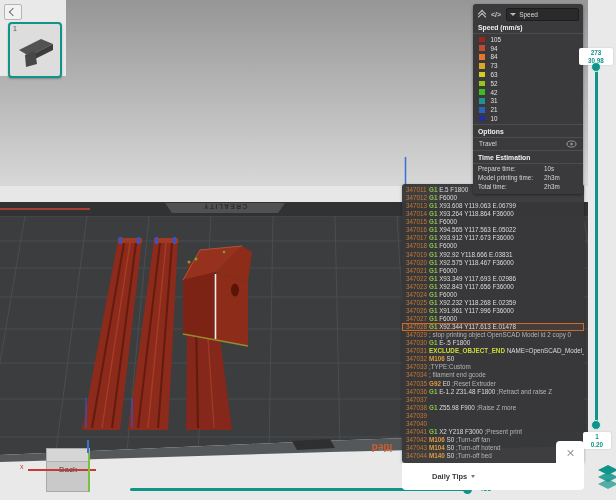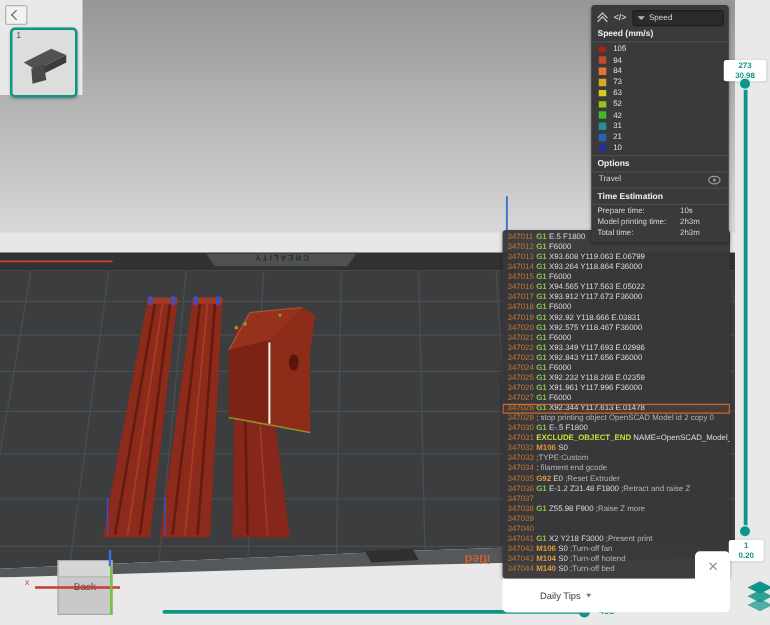--- a/index.html
+++ b/index.html
@@ -54,21 +54,21 @@
   .tok-g{color:#8bc34a;font-weight:bold;}
   .tok-m{color:#e09a3c;font-weight:bold;}
   .tok-p{color:#dcdcdc;}
   .tok-c{color:#b5b5b5;}
   .tok-y{color:#cddc39;font-weight:bold;}
 
   
   #tips-close-box{left:556px;top:441px;width:28px;height:23px;background:#fff;border-radius:4px 4px 0 0;z-index:6;}
   #tips-bar{left:402px;top:463px;width:182px;height:27px;background:#fff;border-radius:0 0 4px 4px;z-index:6;
     display:flex;align-items:center;}
-  #tips-bar .t{font-size:7.5px;font-weight:normal;color:#3a3a3a;margin-left:30px;}
+  #tips-bar .t{font-size:7.5px;font-weight:bold;color:#3a3a3a;margin-left:30px;}
   .x-icon{position:absolute;left:10px;top:8px;width:8px;height:8px;}
   .x-icon:before,.x-icon:after{content:"";position:absolute;left:3.5px;top:0;width:1.2px;height:8px;background:#8f8f8f;}
   .x-icon:before{transform:rotate(45deg);} .x-icon:after{transform:rotate(-45deg);}
   .mini-chev{width:0;height:0;border-left:2.6px solid transparent;border-right:2.6px solid transparent;
     border-top:3px solid #777;margin-left:4px;}
 
   
   #vslider-track{left:594.5px;top:70px;width:3px;height:354px;background:#0e9488;z-index:4;}
   .vhandle{width:8px;height:8px;border-radius:50%;background:#0e9488;border:1.6px solid #d7efec;z-index:5;}
   .vlabel{z-index:5;background:#fff;border-radius:2px;padding:1px 2px;text-align:center;

